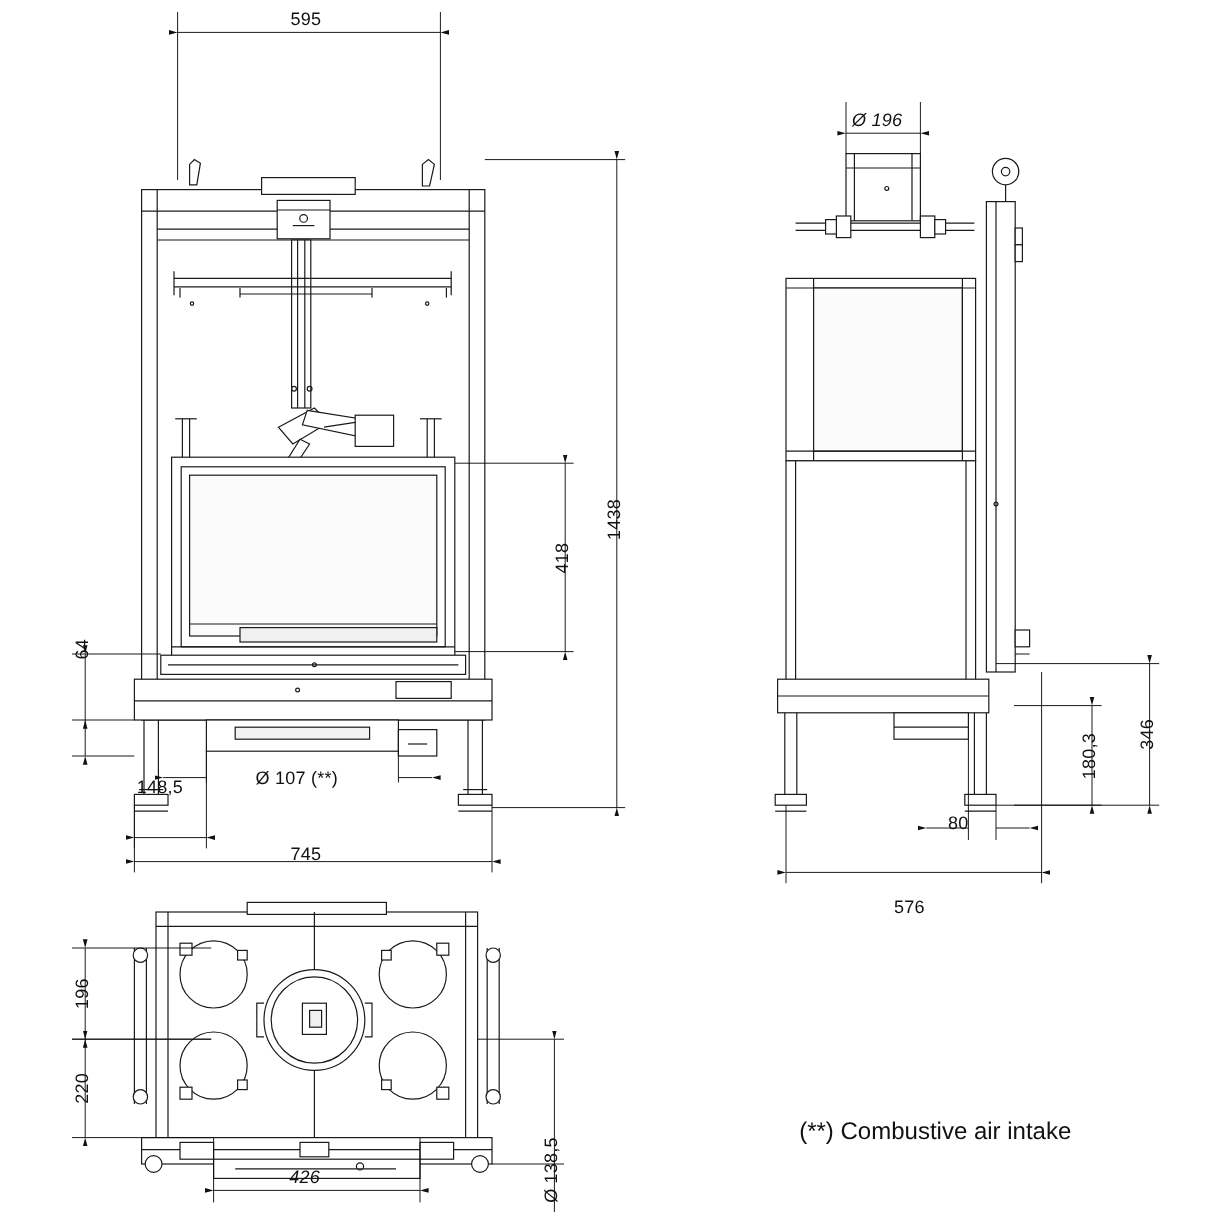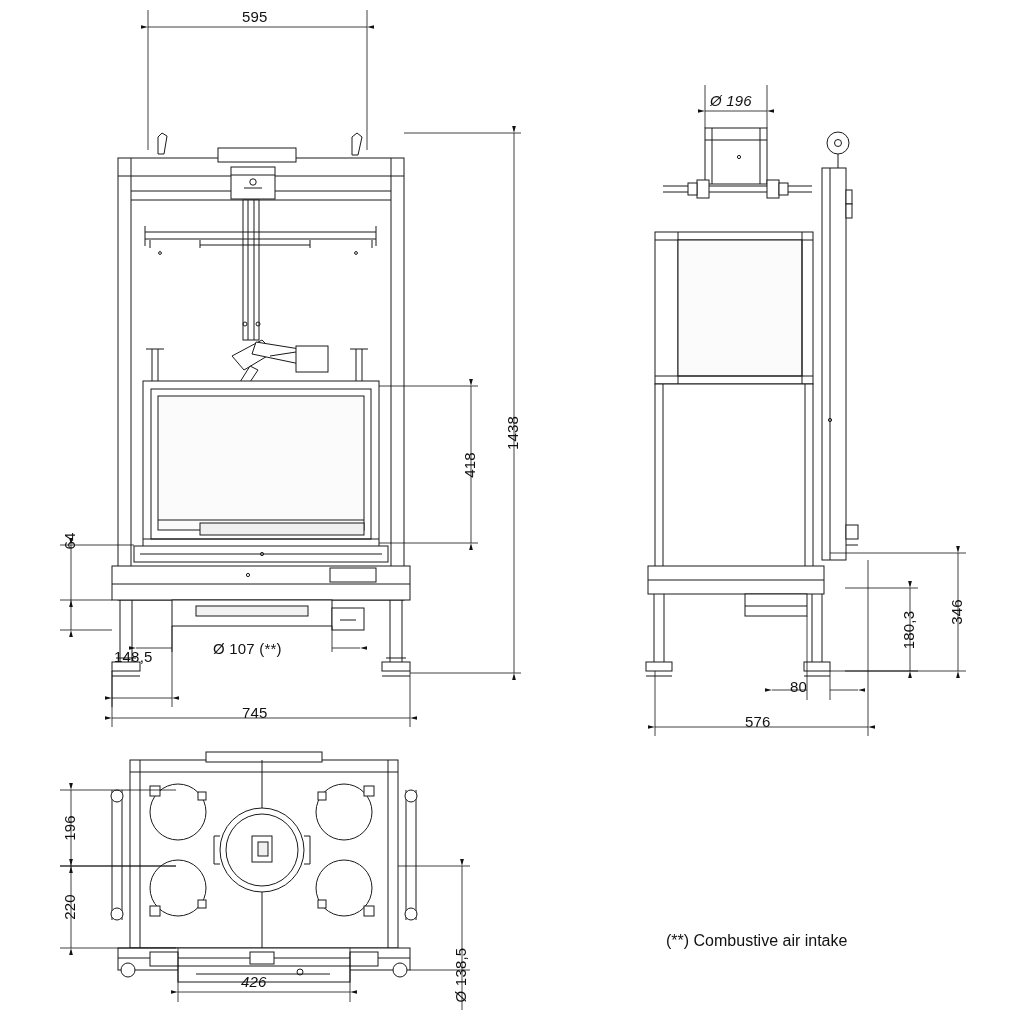--- a/index.html
+++ b/index.html
@@ -33,21 +33,21 @@
     font-family: "Liberation Sans", sans-serif;
     color: #111;
     white-space: nowrap;
     letter-spacing: 0.2px;
   }
   .dim-label.vert {
     transform-origin: 0 0;
   }
   .note {
     position: absolute;
-    font-size: 16px;
+    font-size: 20px;
     color: #111;
     white-space: nowrap;
   }
 </style>
 </head>
 <body>
 
 <div class="stage">
 
   <svg class="drawing" viewBox="0 0 1024 1024">
@@ -339,21 +339,21 @@
   <div class="dim-label vert" style="left:469px; top:465px; transform:rotate(-90deg) translate(-50%,-50%);">418</div>
   <div class="dim-label vert" style="left:69px; top:541px; transform:rotate(-90deg) translate(-50%,-50%);">64</div>
   <div class="dim-label" style="left:213px; top:640px;text-align:right;">Ø 107 (**)</div>
   <div class="dim-label" style="left:114px; top:648px;">148,5</div>
   <div class="dim-label" style="left:242px; top:704px;">745</div>
 
   <div class="dim-label" style="left:710px; top:92px;font-style:italic;">Ø 196</div>
   <div class="dim-label vert" style="left:956px; top:612px; transform:rotate(-90deg) translate(-50%,-50%);">346</div>
   <div class="dim-label vert" style="left:908px; top:630px; transform:rotate(-90deg) translate(-50%,-50%);">180,3</div>
   <div class="dim-label" style="left:790px; top:678px;">80</div>
-  <div class="dim-label" style="left:745px; top:713px;">576</div>
+  <div class="dim-label" style="left:745px; top:748px;">576</div>
 
   <div class="dim-label vert" style="left:69px; top:828px; transform:rotate(-90deg) translate(-50%,-50%);">196</div>
   <div class="dim-label vert" style="left:69px; top:907px; transform:rotate(-90deg) translate(-50%,-50%);">220</div>
   <div class="dim-label" style="left:241px; top:973px;font-style:italic;">426</div>
   <div class="dim-label vert" style="left:460px; top:975px; transform:rotate(-90deg) translate(-50%,-50%);">Ø 138,5</div>
 
   <div class="note" style="left:666px; top:932px;">(**) Combustive air intake</div>
 
 </div>
 

